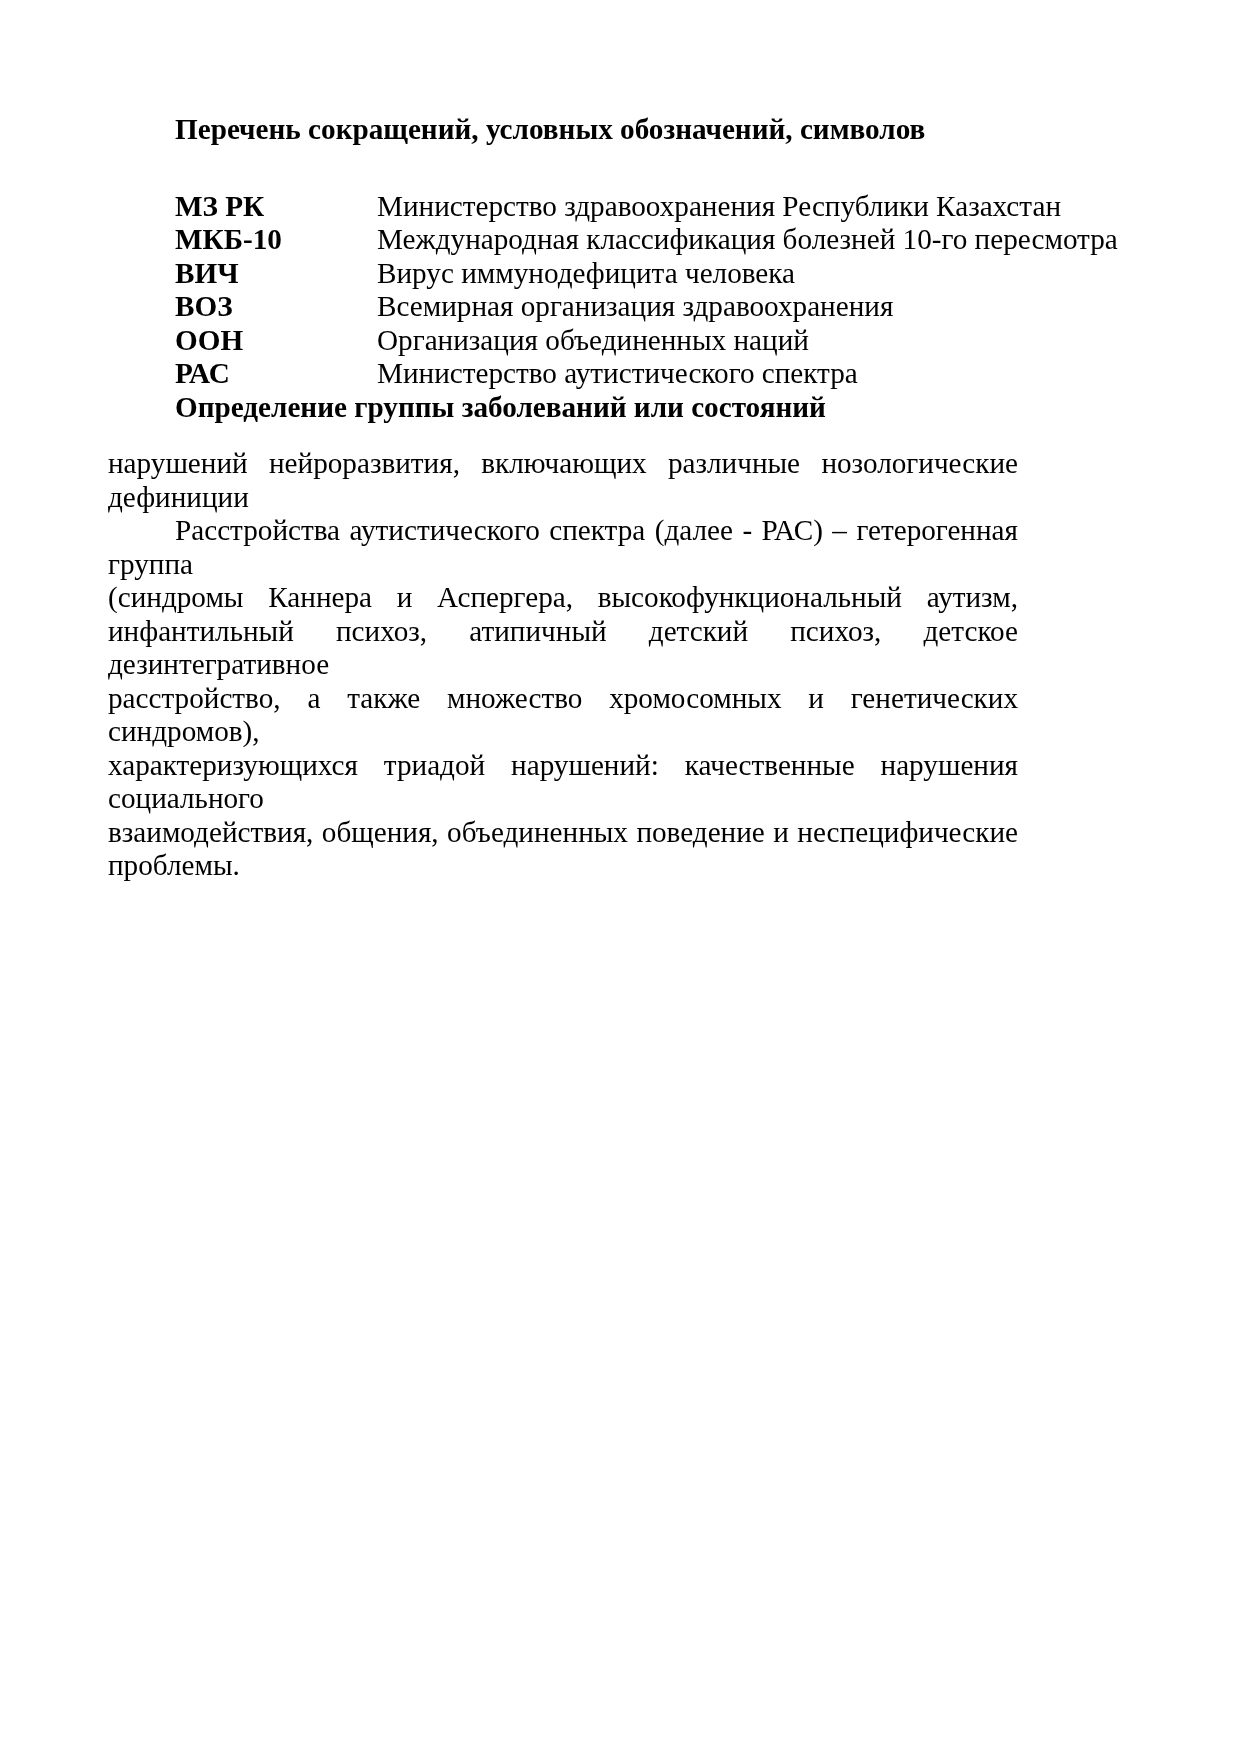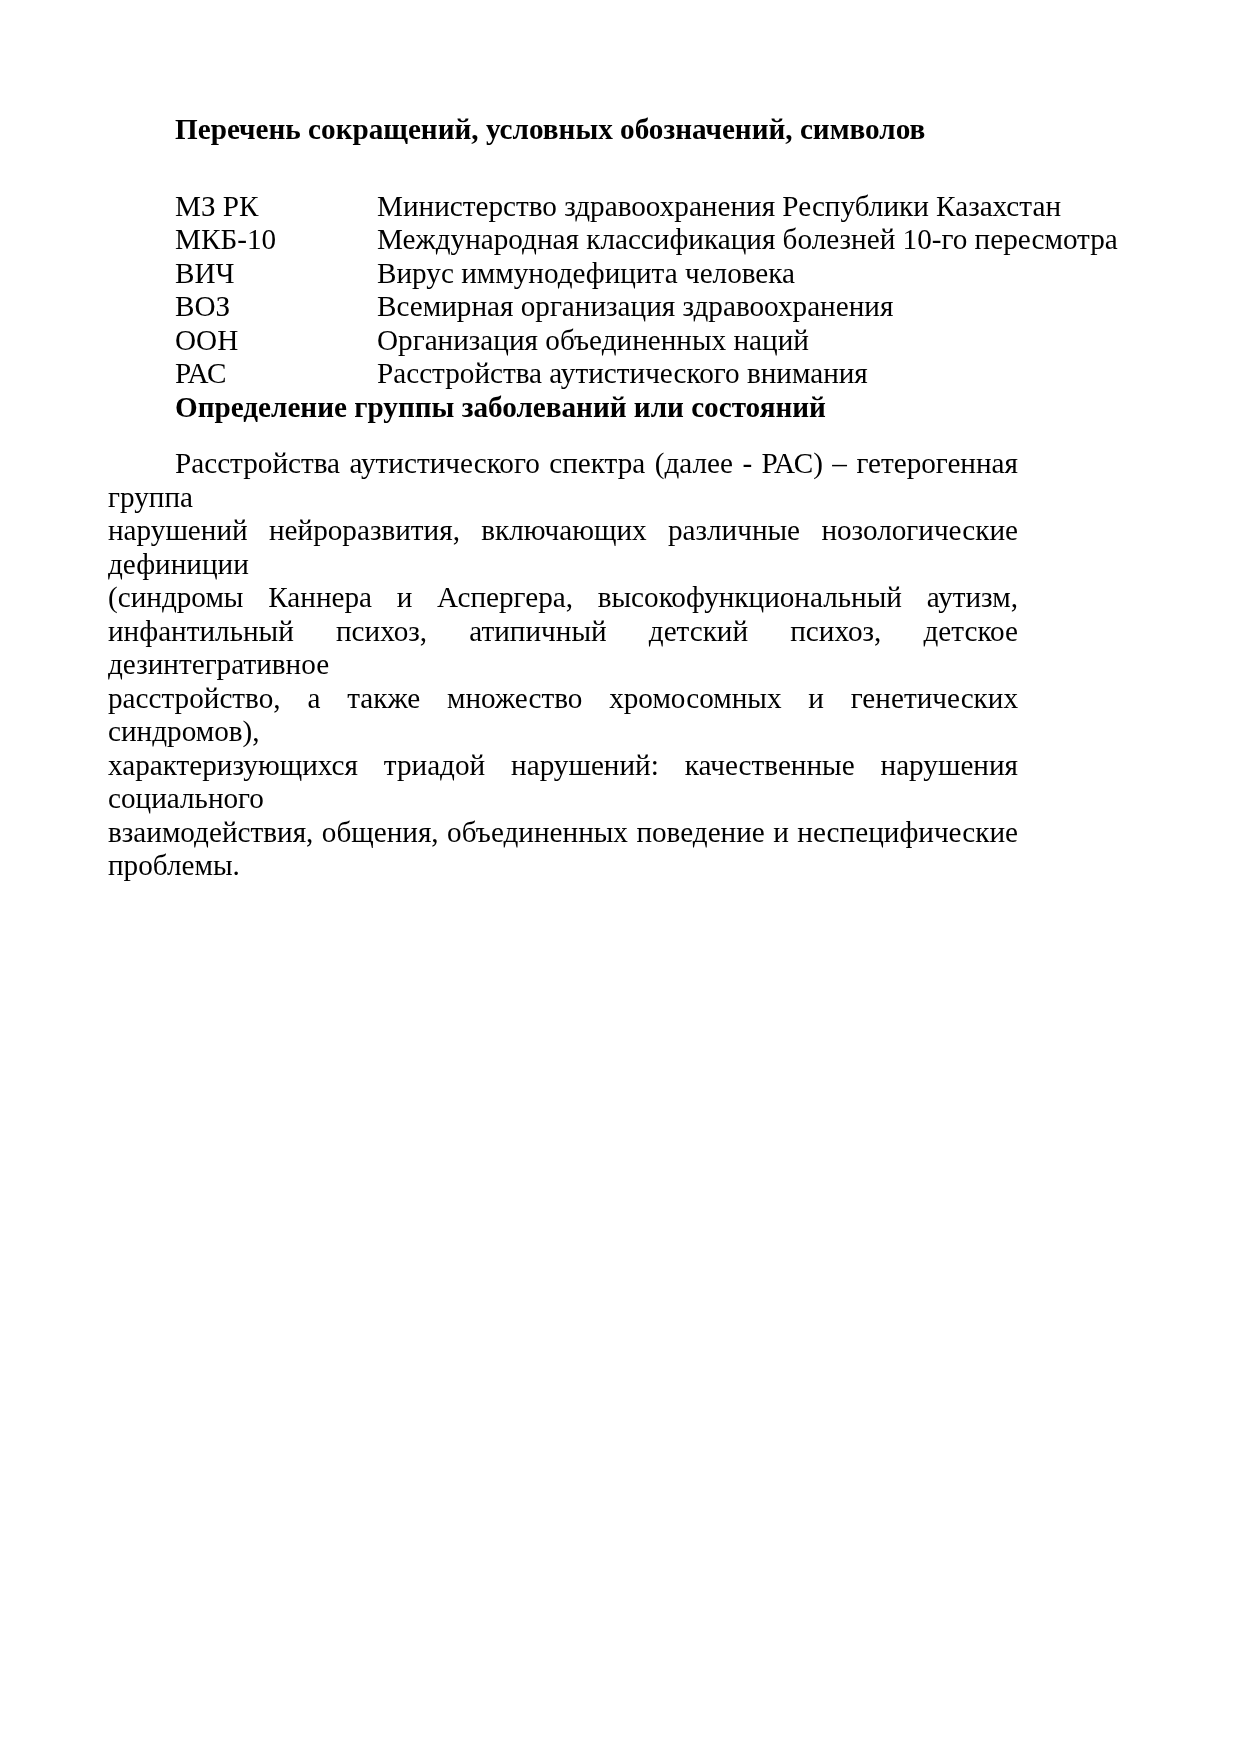--- a/index.html
+++ b/index.html
@@ -32,20 +32,21 @@
     margin-left: 67px;
   }
   .abbr-row {
     display: flex;
     flex-direction: row;
     line-height: 33.5px;
   }
   .abbr-term {
     flex: 0 0 202px;
     white-space: nowrap;
+    font-weight: bold;
   }
   .abbr-def {
     flex: 1 1 auto;
     white-space: nowrap;
   }
   .section-heading {
   }
   .paragraph {
     margin-top: 23px;
   }
@@ -85,29 +86,29 @@
     <div class="abbr-row">
       <span class="abbr-term">ВОЗ</span>
       <span class="abbr-def">Всемирная организация здравоохранения</span>
     </div>
     <div class="abbr-row">
       <span class="abbr-term">ООН</span>
       <span class="abbr-def">Организация объединенных наций</span>
     </div>
     <div class="abbr-row">
       <span class="abbr-term">РАС</span>
-      <span class="abbr-def">Расстройства аутистического внимания</span>
+      <span class="abbr-def">Министерство аутистического спектра</span>
     </div>
   </div>
 
   <div class="heading section-heading">Определение группы заболеваний или состояний</div>
 
   <div class="paragraph">
+    <div class="para-line">нарушений нейроразвития, включающих различные нозологические дефиниции</div>
     <div class="para-line first">Расстройства аутистического спектра (далее - РАС) – гетерогенная группа</div>
-    <div class="para-line">нарушений нейроразвития, включающих различные нозологические дефиниции</div>
     <div class="para-line">(синдромы Каннера и Аспергера, высокофункциональный аутизм,</div>
     <div class="para-line">инфантильный психоз, атипичный детский психоз, детское дезинтегративное</div>
     <div class="para-line">расстройство, а также множество хромосомных и генетических синдромов),</div>
     <div class="para-line">характеризующихся триадой нарушений: качественные нарушения социального</div>
     <div class="para-line">взаимодействия, общения, объединенных поведение и неспецифические</div>
     <div class="para-line last">проблемы.</div>
   </div>
 
 </div>
 

